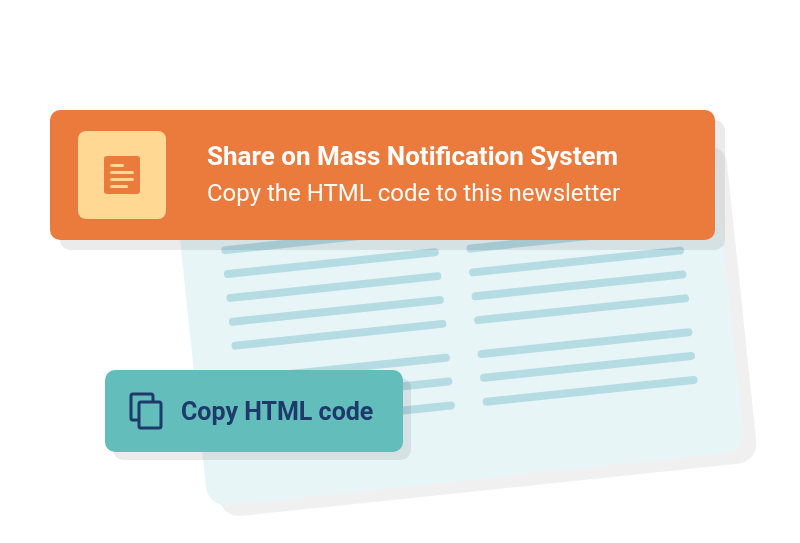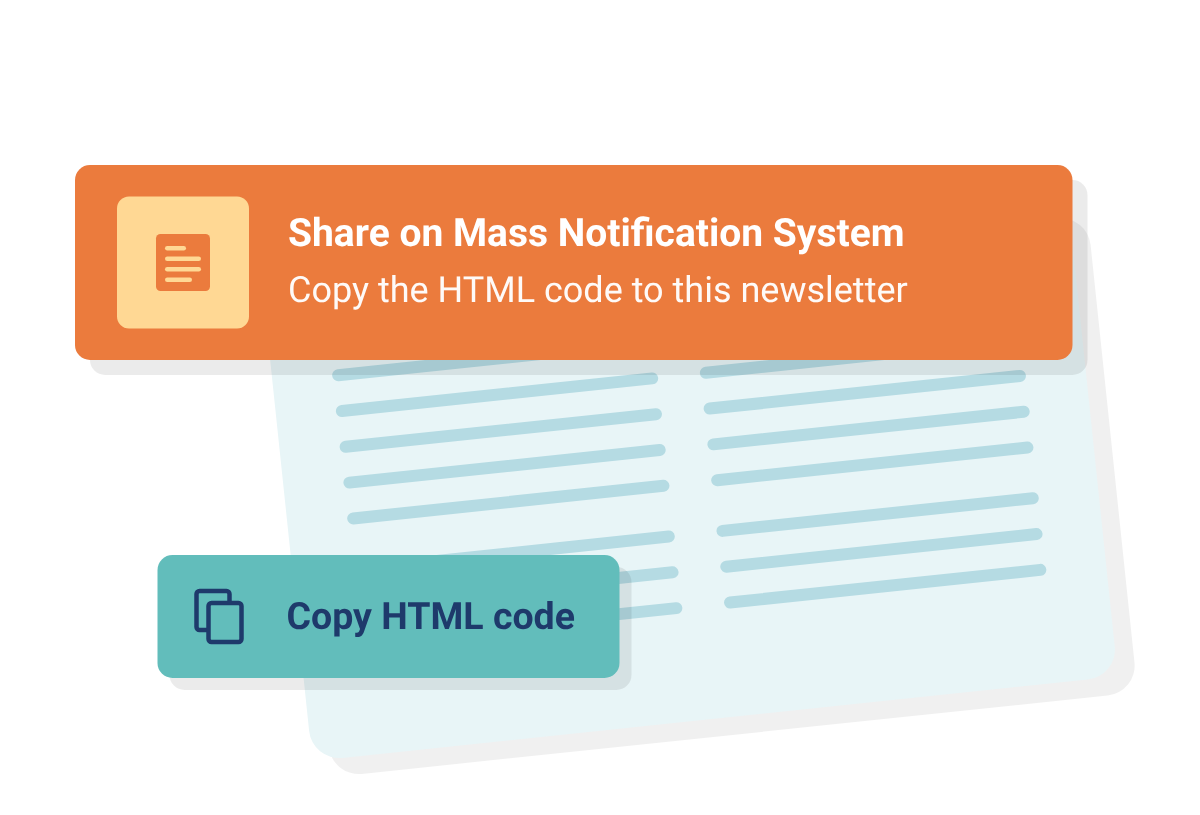--- a/index.html
+++ b/index.html
@@ -52,21 +52,21 @@
       left: 50px;
       top: 110px;
       width: 665px;
       height: 130px;
       background: #eb7b3d;
       border-radius: 10px;
       box-shadow: 10px 10px 0 0 rgba(0,0,0,0.08);
       display: flex;
       align-items: center;
       padding: 0 28px;
-      gap: 26px;
+      gap: 41px;
     }
     .banner-icon-wrap {
       width: 88px;
       height: 88px;
       background: #ffd894;
       border-radius: 8px;
       display: flex;
       align-items: center;
       justify-content: center;
       flex-shrink: 0;
@@ -97,21 +97,21 @@
       left: 105px;
       top: 370px;
       background: #62bdbb;
       color: #1a3a68;
       border: none;
       border-radius: 10px;
       box-shadow: 8px 8px 0 0 rgba(0,0,0,0.08);
       padding: 22px 30px 22px 24px;
       display: flex;
       align-items: center;
-      gap: 28px;
+      gap: 18px;
       cursor: pointer;
       font-family: inherit;
     }
     .copy-btn svg {
       display: block;
       flex-shrink: 0;
     }
     .copy-btn-label {
       font-size: 25px;
       font-weight: 700;

